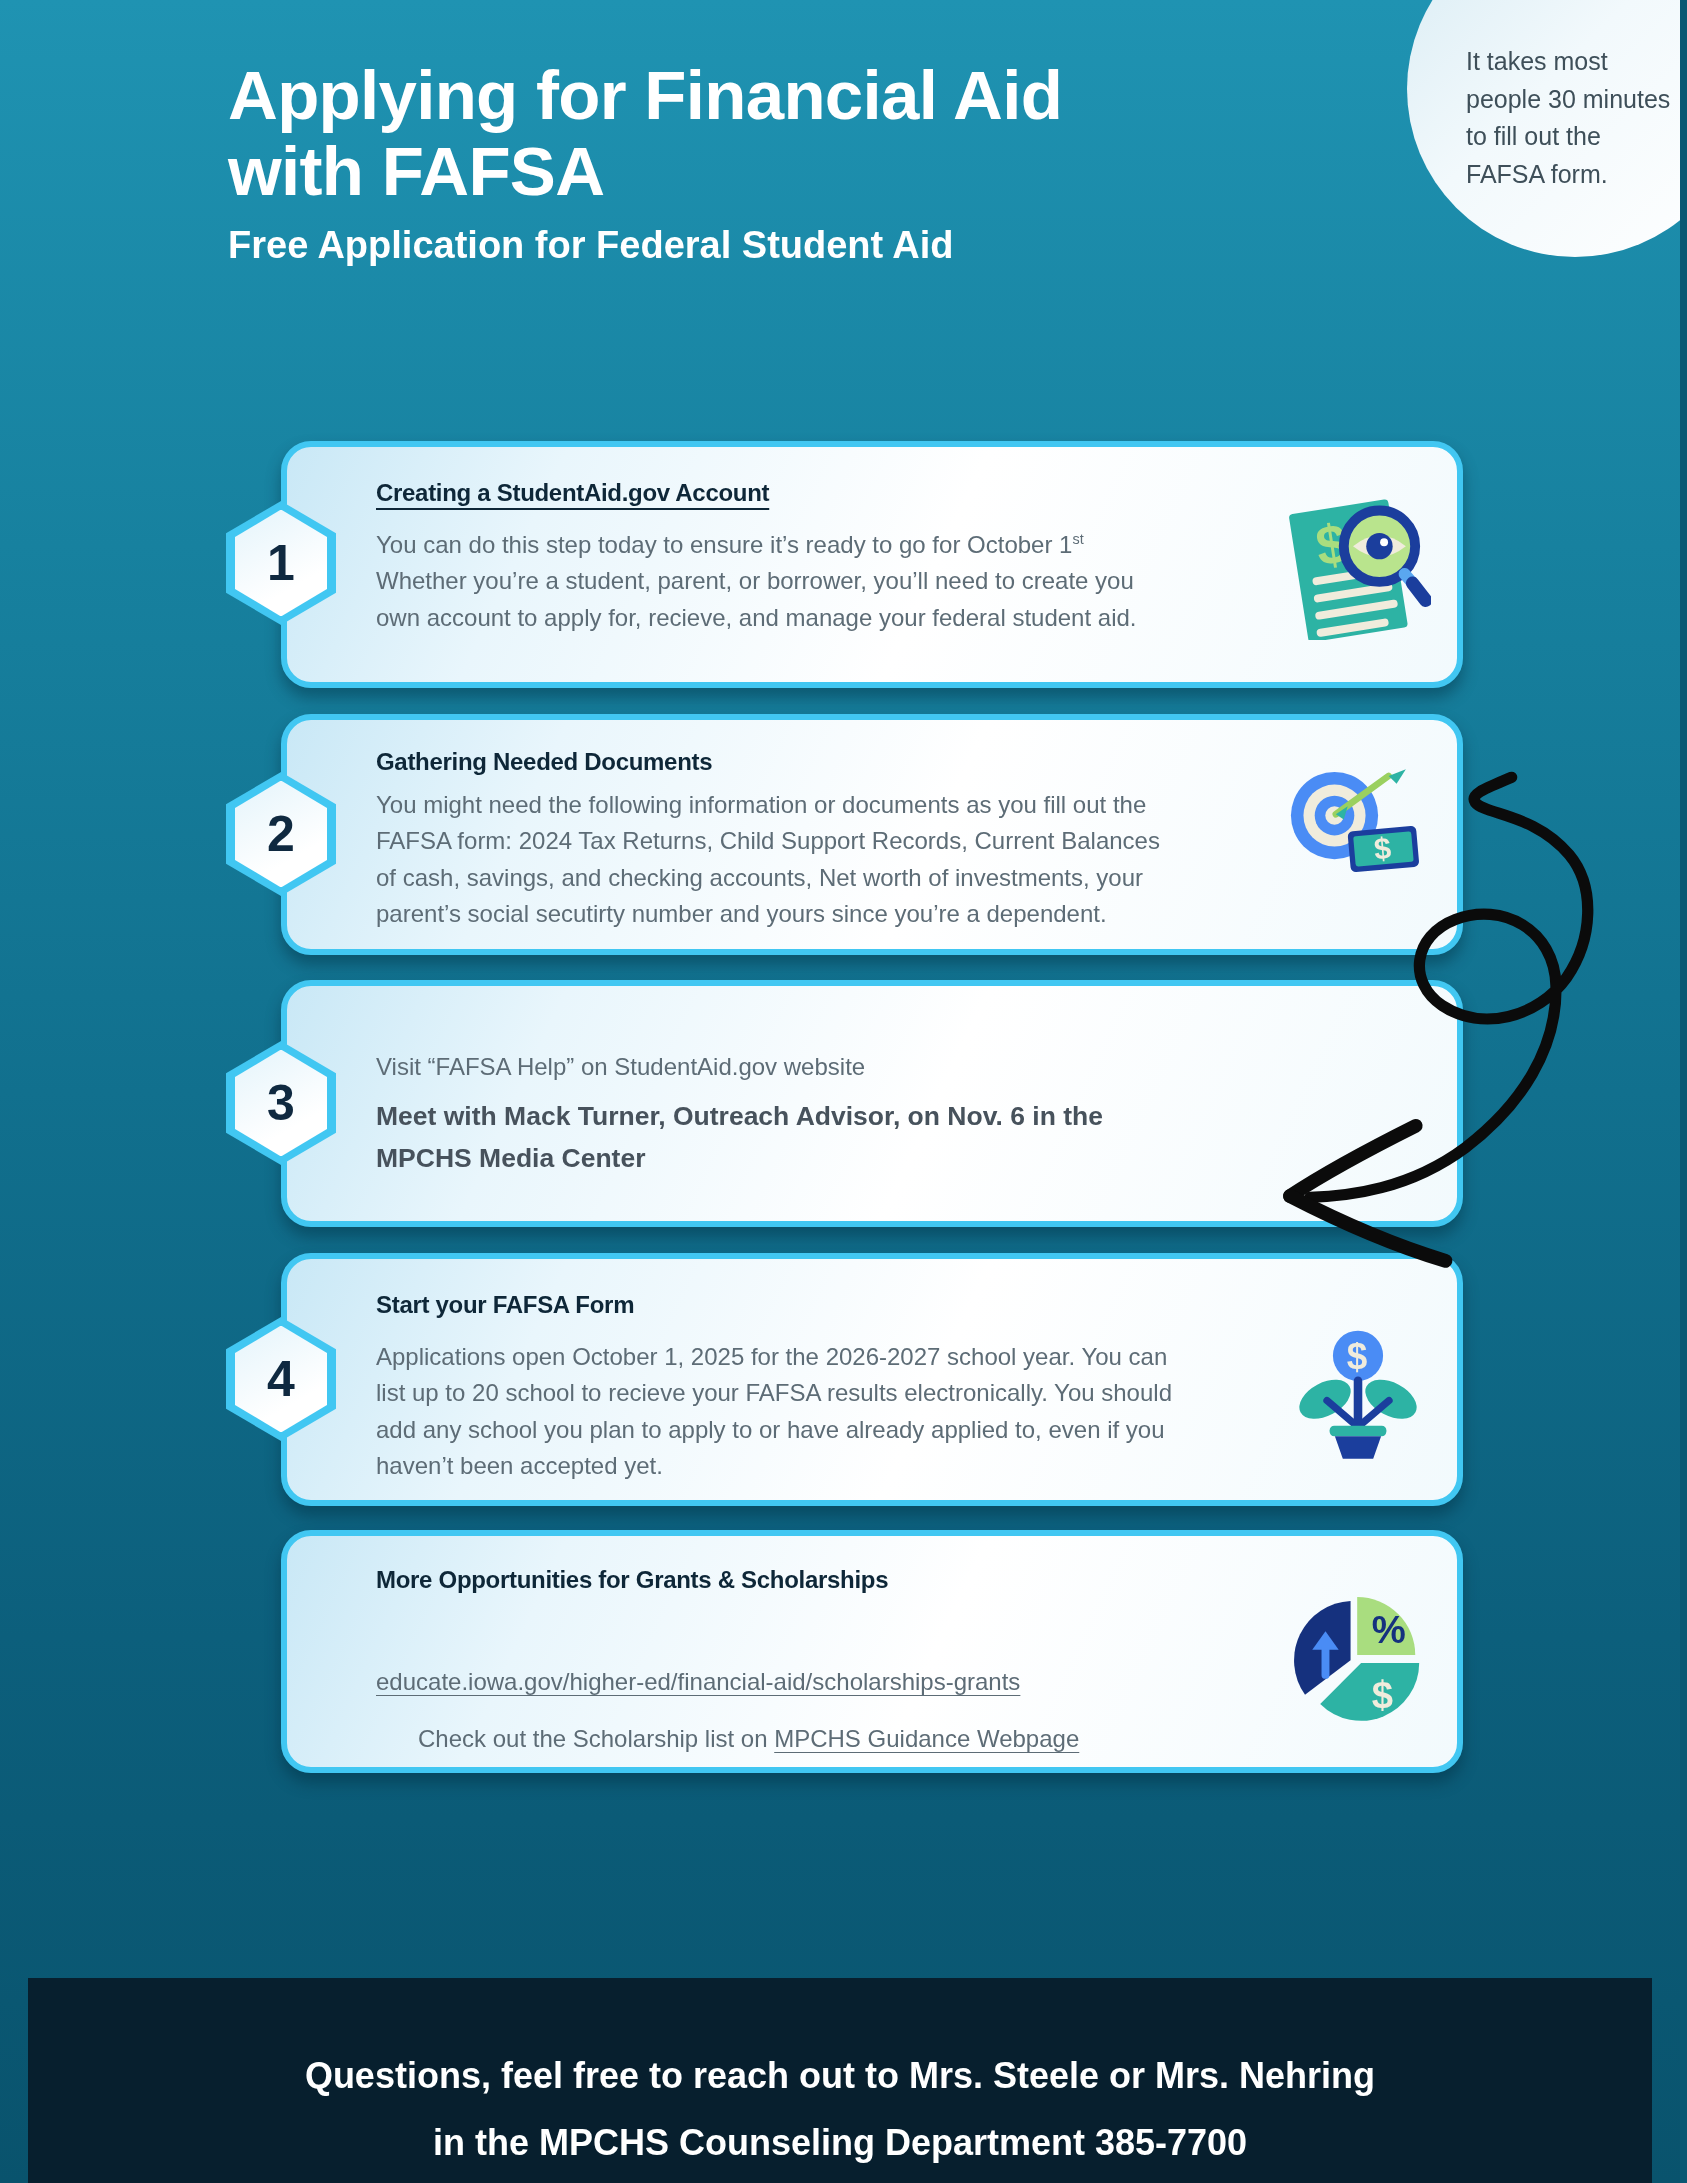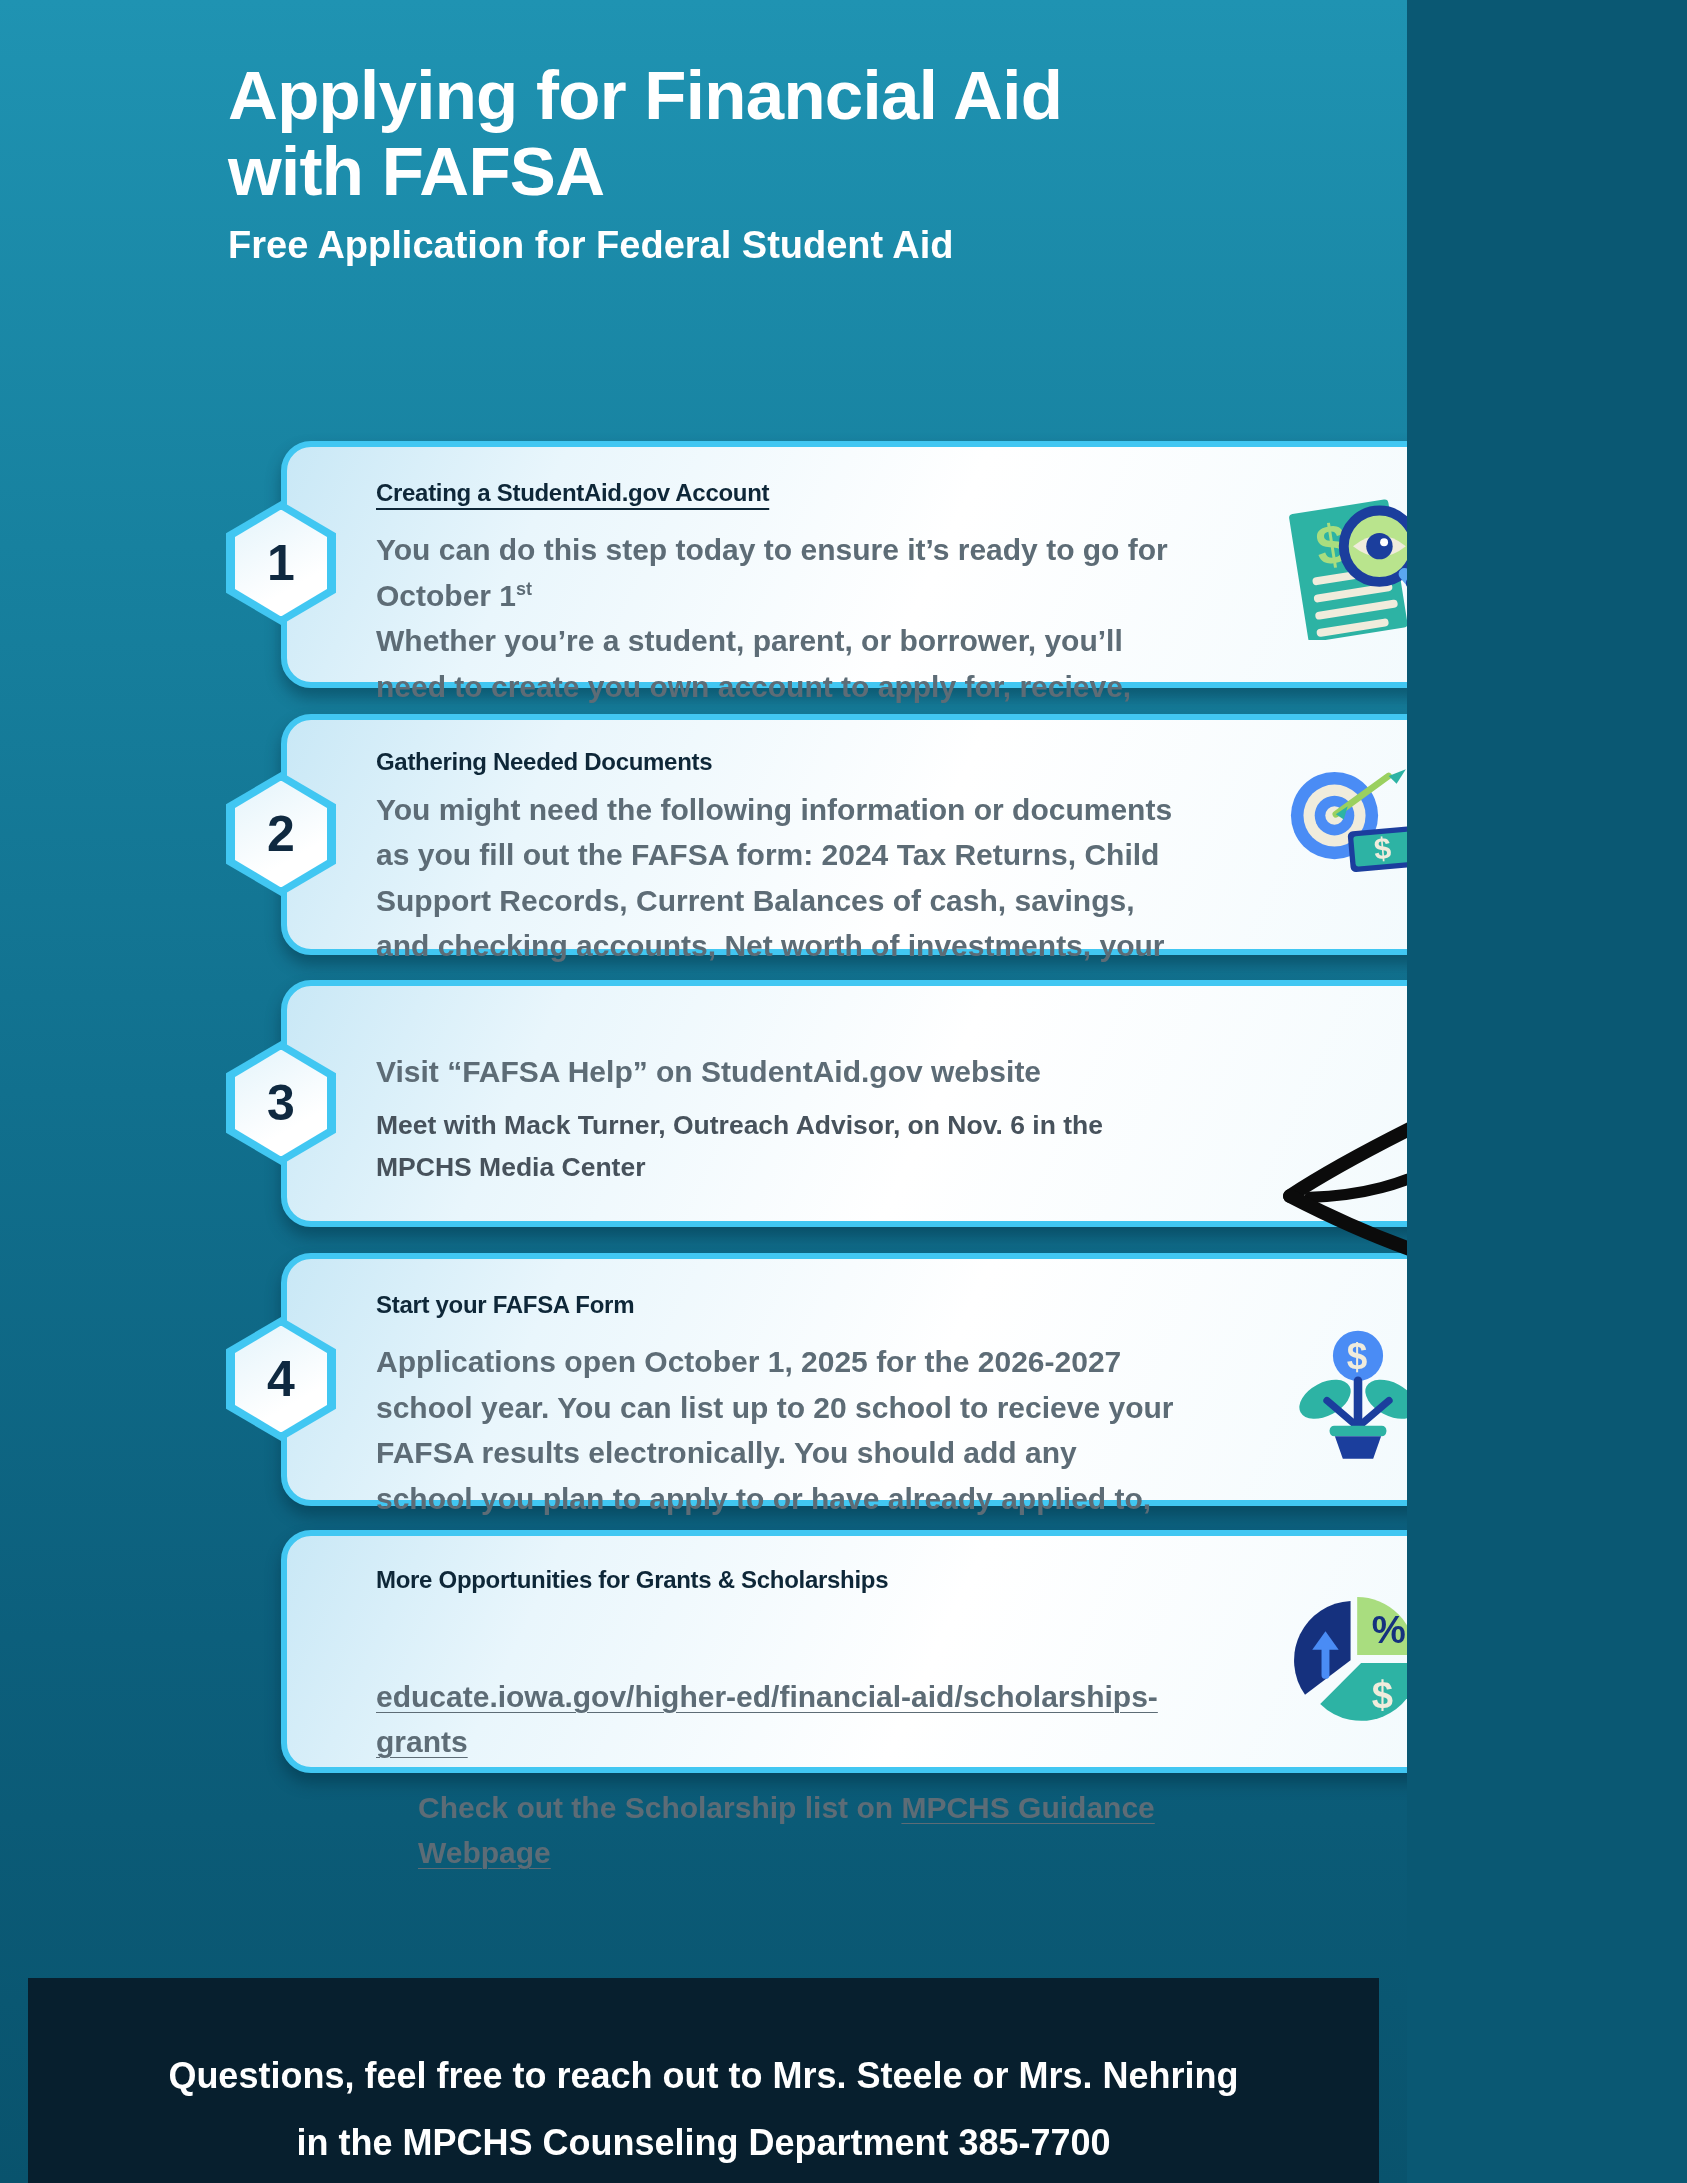--- a/index.html
+++ b/index.html
@@ -1,17 +1,17 @@
 <!DOCTYPE html>
 <html style="font-size:10.6px"><head>
 <meta charset="utf-8">
 <style>
   html,body{margin:0;padding:0;background:#0a5873;}
   #poster{
-    position:relative; width:1407px; height:2183px; overflow:hidden;
+    position:relative; width:1680px; height:2183px; overflow:hidden;
     font-family:"Liberation Sans", sans-serif;
     background:linear-gradient(180deg,#1f93b2 0%,#17819f 25%,#11708e 50%,#0c5f7c 75%,#09536d 100%);
   }
   
   .title-block{position:absolute;left:228px;top:58px;color:#ffffff;}
   .title-line{display:block;font-size:69px;font-weight:700;line-height:1.1;letter-spacing:-0.7px;}
   .subtitle{display:block;margin-top:14.6px;font-size:38px;font-weight:700;letter-spacing:0;}
   .badge-circle{
     position:absolute;left:1407px;top:-79px;width:336px;height:336px;border-radius:50%;
     background:linear-gradient(135deg,#d9ecf4 0%,#f2f9fc 45%,#ffffff 100%);
@@ -21,21 +21,21 @@
   
   .card{
     position:absolute;left:281px;width:1182px;box-sizing:border-box;
     border:6px solid #41c7f2;border-radius:30px;
     background:linear-gradient(115deg,#c9e8f6 0%,#e9f6fc 22%,#ffffff 55%,#f2fafd 100%);
     box-shadow:0 9.3px 14.6px rgba(3,40,58,.42);
   }
   .card-inner{position:absolute;left:89px;top:0;right:278px;}
   .card-heading{font-size:24px;font-weight:700;color:#0e2738;letter-spacing:-0.3px;margin:0;}
   .underlined{text-decoration:underline;text-decoration-thickness:2px;text-underline-offset:6.6px;}
-  .card-body{font-size:30px;line-height:1.52;color:#5d6c76;margin:0;font-weight:bold;}
+  .card-body{font-size:24px;line-height:1.52;color:#5d6c76;margin:0;}
   .bold-note{font-size:26.5px;line-height:1.6;font-weight:700;color:#47525c;margin:0;}
   .link{color:#5d6c76;text-decoration:underline;text-decoration-thickness:1.3px;text-underline-offset:5.3px;}
   sup{font-size:60%;}
   .icon-box{position:absolute;}
   
   .hex{position:absolute;width:110px;height:124px;}
   .hex-outer{position:absolute;inset:0;background:#41c7f2;
     clip-path:polygon(50% 0%,100% 26%,100% 74%,50% 100%,0% 74%,0% 26%);}
   .hex-inner{position:absolute;inset:8.6px;background:linear-gradient(150deg,#e4f4fb 0%,#ffffff 70%);
     clip-path:polygon(50% 0%,100% 26%,100% 74%,50% 100%,0% 74%,0% 26%);

